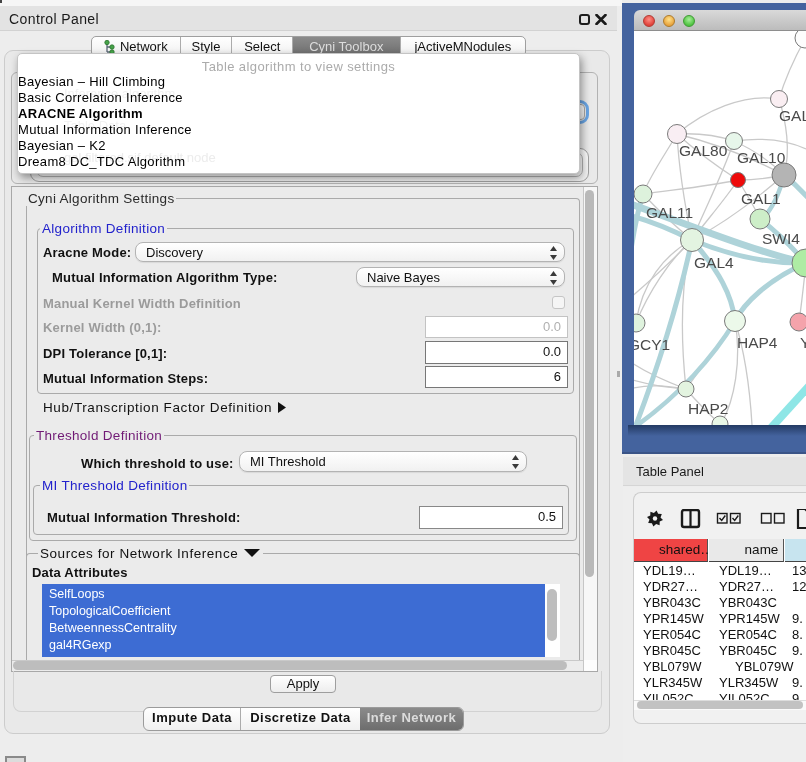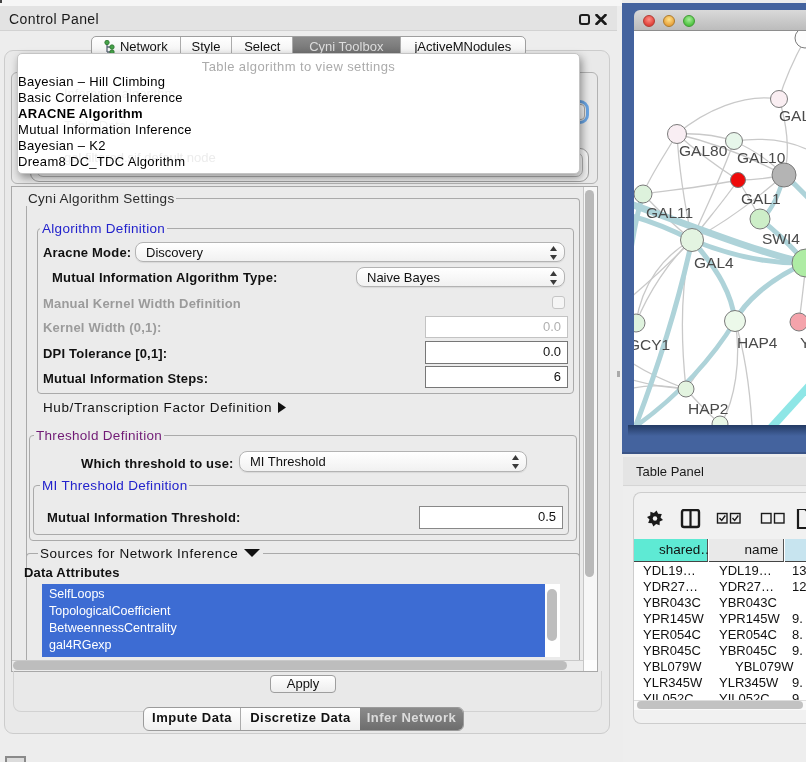--- a/index.html
+++ b/index.html
@@ -106,21 +106,21 @@
   <span class="gt" style="color:#2222cc;left:6px;">MI Threshold Definition</span>
 </div>
 <div class="lbl abs" style="left:47px;top:510px;">Mutual Information Threshold:</div>
 <div class="tfield" style="left:419px;top:506px;width:144px;height:23px;border:1.5px solid #888;line-height:20px;">0.5</div>
 
 <div class="grp" style="left:26px;top:553px;width:554px;height:115px;border-bottom:none;">
   <span class="gt" style="color:#111;left:11px;letter-spacing:0.55px;">Sources for Network Inference <svg width="17" height="10" style="margin-left:1px;">
         <path d="M0 1 L16 1 L8 9 Z" fill="#111"></path>
       </svg></span>
 </div>
-<div class="lbl abs" style="left:24px;top:565px;">Data Attributes</div>
+<div class="lbl abs" style="left:32px;top:565px;">Data Attributes</div>
 
 <div class="abs" style="left:42px;top:584px;width:518px;height:73px;background:#fff;"></div>
 <div class="abs" style="left:42px;top:584px;width:503px;height:73px;background:#3d6cd3;font-size:12.5px;color:#fff;line-height:17px;padding:2px 0 0 7px;">SelfLoops<br>TopologicalCoefficient<br>BetweennessCentrality<br>gal4RGexp</div>
 <div class="abs" style="left:547px;top:589px;width:10px;height:52px;background:#bdbdbd;border-radius:5px;"></div>
 
 <div class="abs" style="left:12px;top:660px;width:571px;height:11px;background:#ececec;border-top:1px solid #c9c9c9;"></div>
 <div class="abs" style="left:13px;top:661px;width:554px;height:9px;background:#bdbdbd;border-radius:5px;"></div>
 
 <div class="abs" style="left:583px;top:187px;width:14px;height:484px;background:#f7f7f7;border-left:1px solid #c6c6c6;"></div>
 <div class="abs" style="left:585px;top:190px;width:9px;height:387px;background:#b9b9b9;border-radius:5px;"></div>
@@ -253,21 +253,21 @@
     <rect x="85.5" y="4.5" width="9.5" height="9.5"></rect>
     <path d="M74.5,9 l2.2,2.5 l3.6,-5"></path>
     <path d="M87.5,9 l2.2,2.5 l3.6,-5"></path>
     <rect x="116.5" y="4.5" width="9.5" height="9.5"></rect>
     <rect x="129.5" y="4.5" width="9.5" height="9.5"></rect>
   </g>
   <path d="M153,0 L160,0 L164,4 L164,19 L153,19 Z" fill="none" stroke="#1a1a1a" stroke-width="2.2"></path>
 </svg>
 
 <div class="abs" style="left:634px;top:539px;width:172px;height:171px;background:#fff;overflow:hidden;">
-  <div style="position:absolute;left:0;top:0;width:74px;height:23px;background:#5eead4;border-right:1px solid #555;border-bottom:1.5px solid #444;text-align:center;text-indent:25px;font-size:13.5px;color:#111;line-height:22px;">shared…</div>
+  <div style="position:absolute;left:0;top:0;width:74px;height:23px;background:#ef4444;border-right:1px solid #555;border-bottom:1.5px solid #444;text-align:center;text-indent:25px;font-size:13.5px;color:#111;line-height:22px;">shared…</div>
   <div style="position:absolute;left:75px;top:0;width:75px;height:23px;background:#e9e9e9;border-right:1px solid #555;border-bottom:1.5px solid #444;text-align:center;text-indent:31px;font-size:13.5px;color:#111;line-height:22px;">name</div>
   <div style="position:absolute;left:151px;top:0;width:21px;height:23px;background:#c7e4ef;border-bottom:1.5px solid #444;"></div>
   <div style="position:absolute;left:0;top:24px;font-size:13px;color:#111;line-height:16px;white-space:nowrap;">
       <div style="display:flex;">
         <span style="width:76px;padding-left:9px;flex:none;">YDL19…</span>
         <span style="width:82px;padding-left:9px;flex:none;">YDL19…</span>
         <span>13</span>
       </div>
       <div style="display:flex;">
         <span style="width:76px;padding-left:9px;flex:none;">YDR27…</span>

